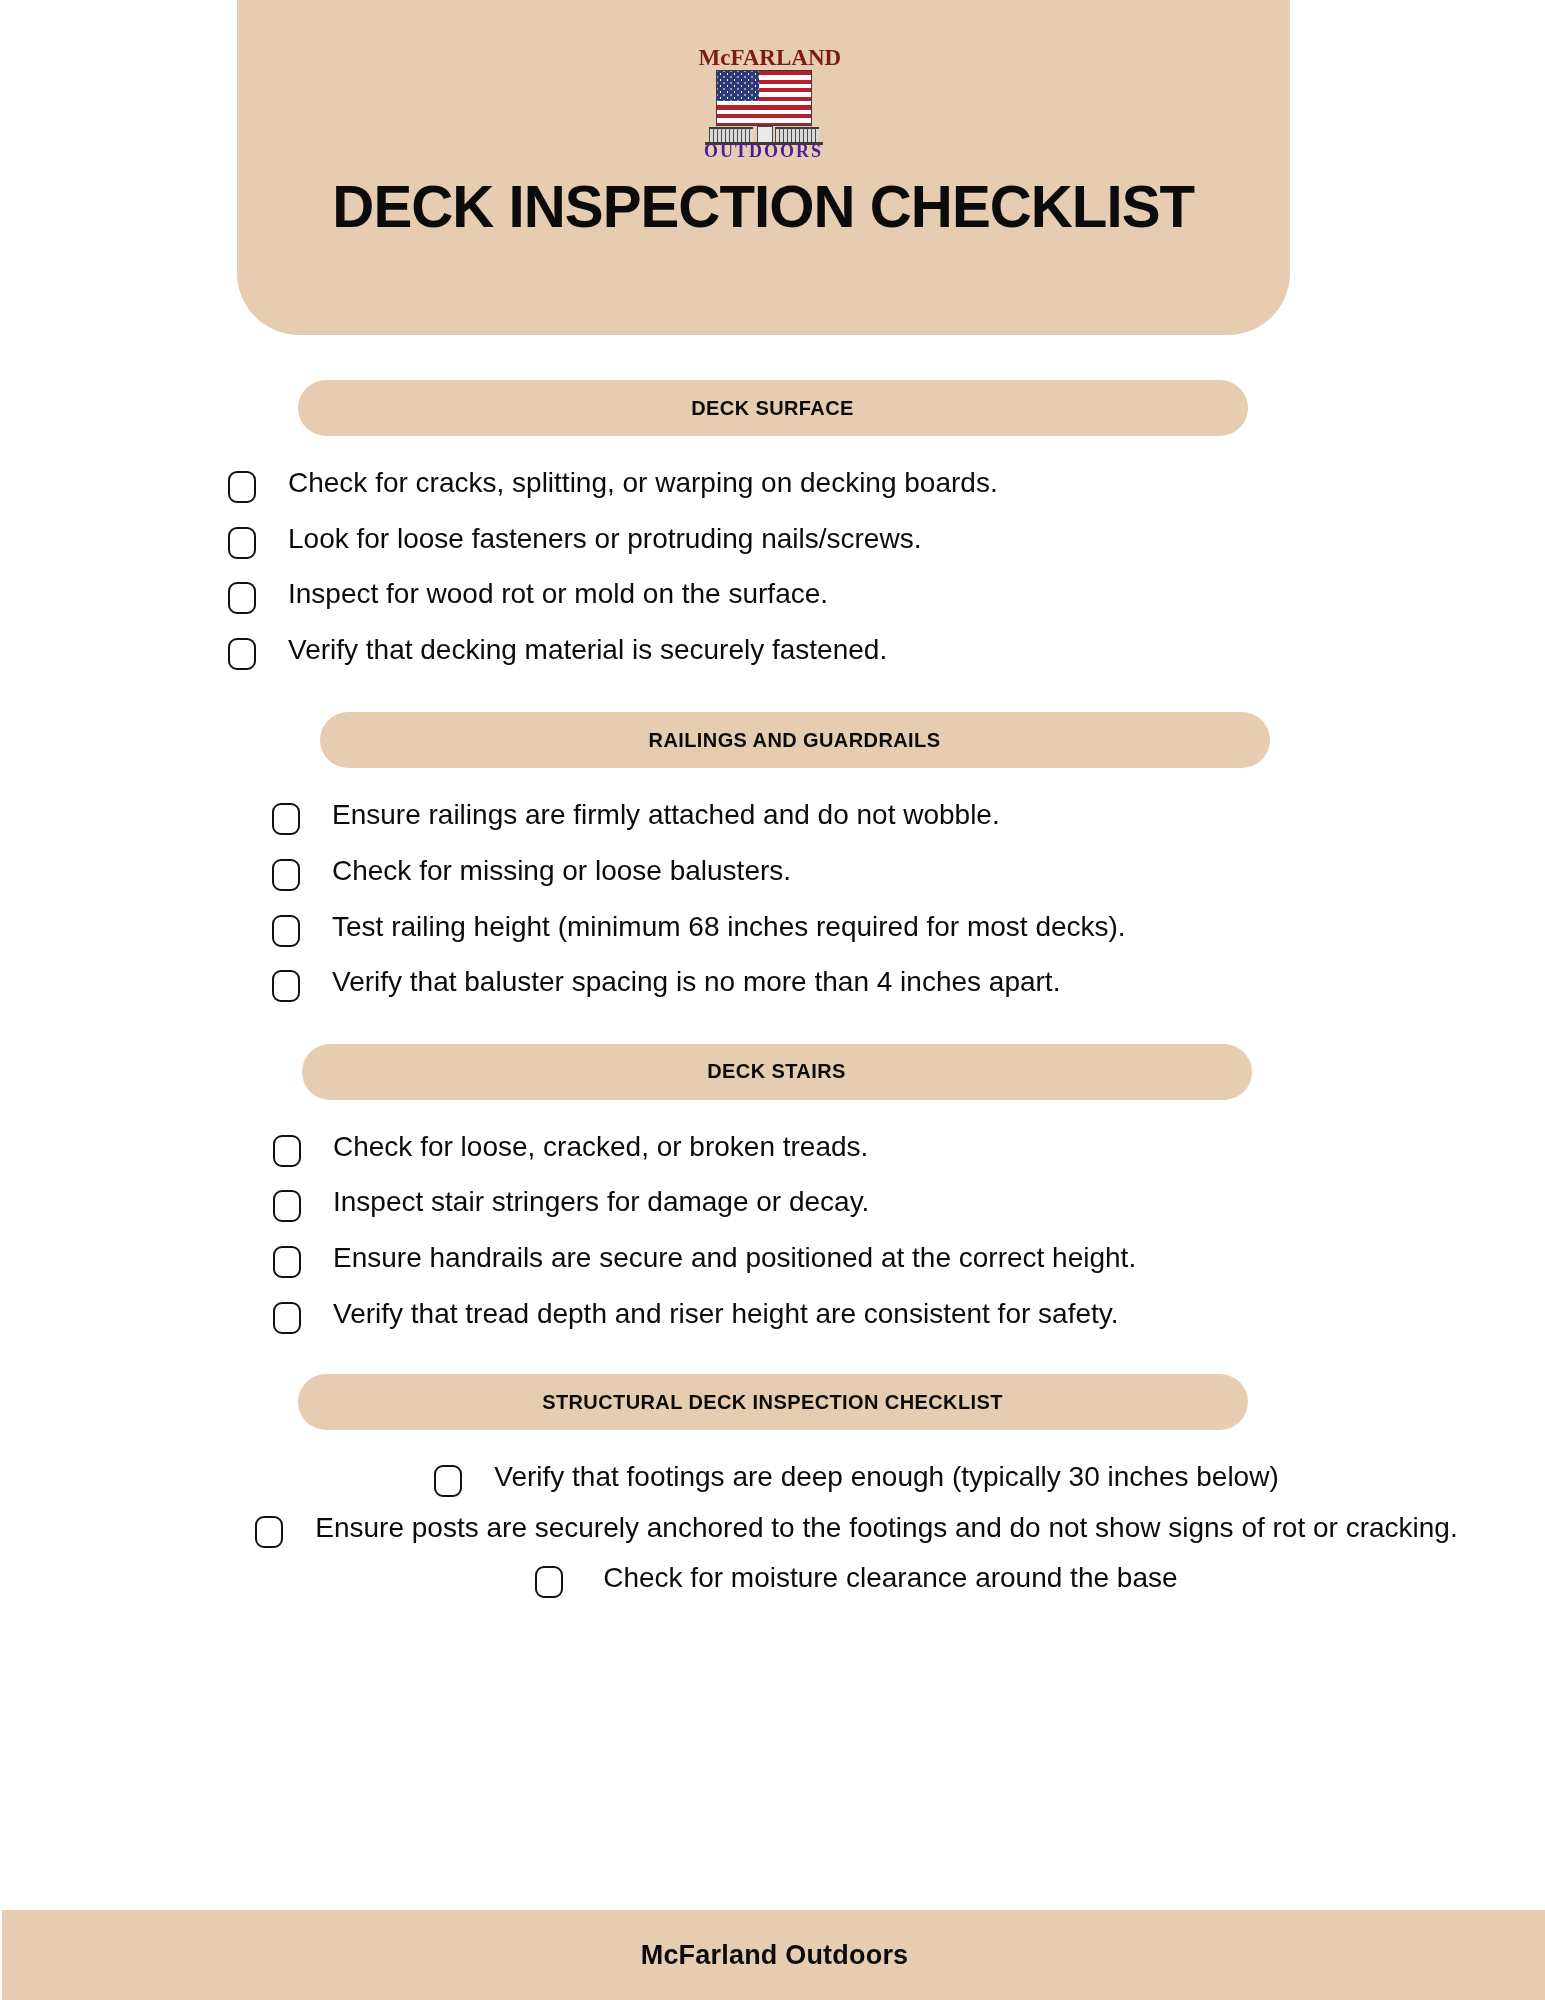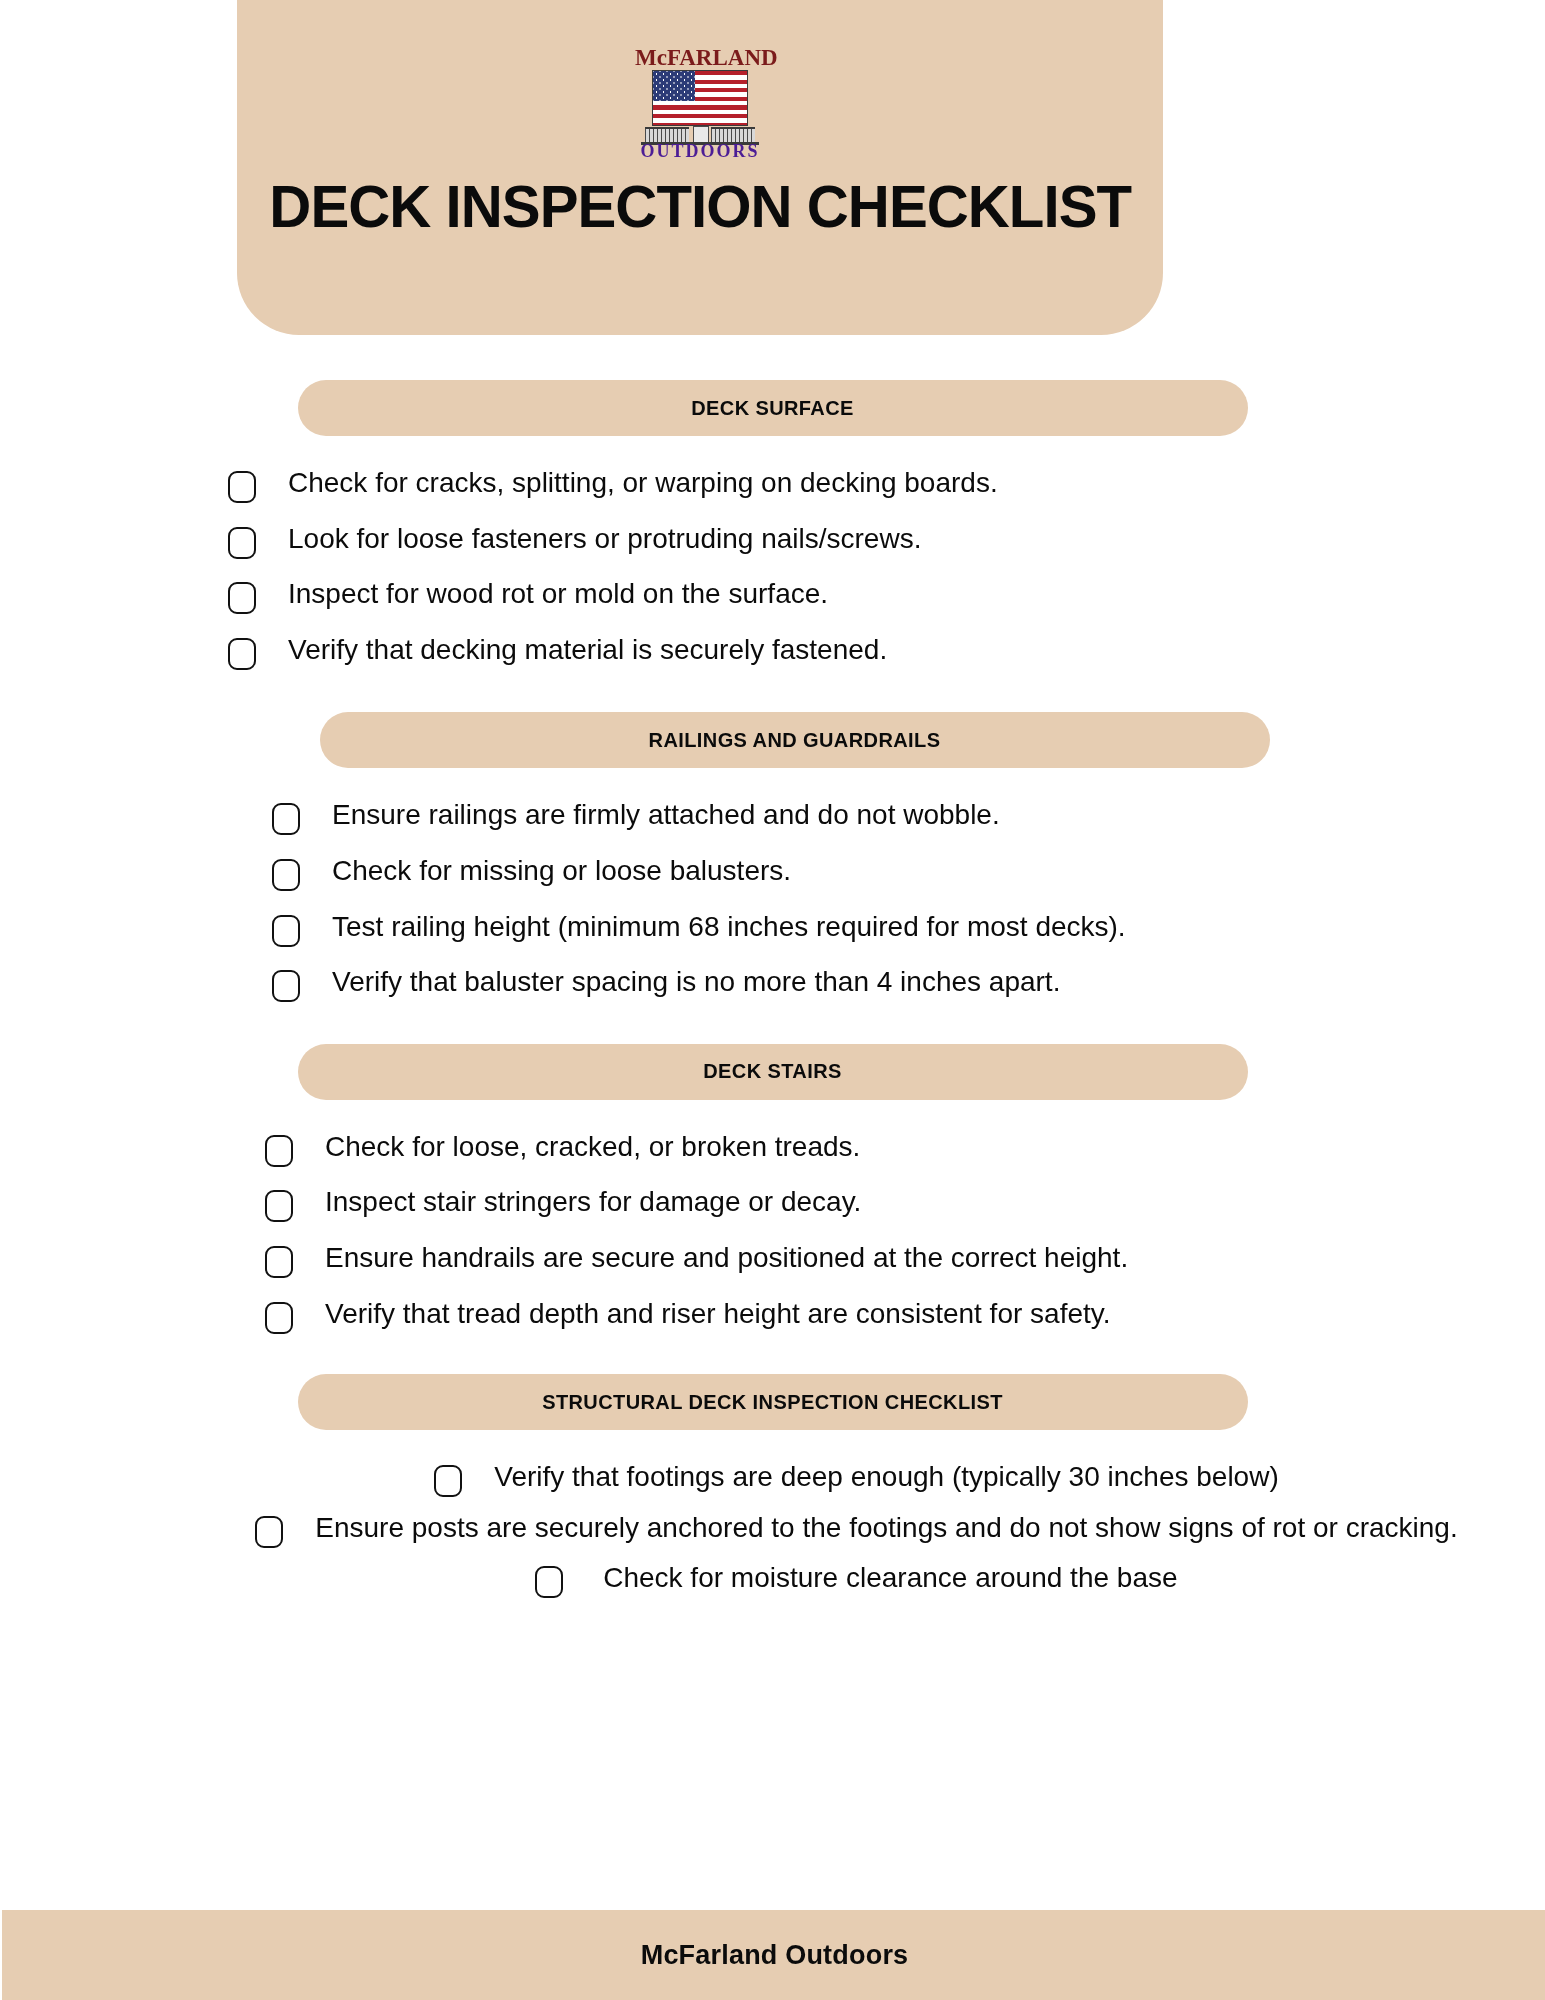--- a/index.html
+++ b/index.html
@@ -13,21 +13,21 @@
     font-family: "Liberation Sans", sans-serif;
     position: relative;
     overflow: hidden;
   }
 
   
   .header-block {
     position: absolute;
     left: 237px;
     top: 0;
-    width: 926px;
+    width: 1053px;
     height: 335px;
     background: #E6CDB2;
     border-bottom-left-radius: 62px;
     border-bottom-right-radius: 62px;
     box-sizing: border-box;
     display: flex;
     flex-direction: column;
     align-items: center;
   }
 
@@ -199,21 +199,21 @@
 
   
   .s-deck-surface   { margin-top: 45px; }
   .s-deck-surface .items { margin-top: 27px; }
   .s-deck-surface .item  { margin-bottom: 15px; }
 
   .s-railings { margin-top: 42px; padding-left: 44px; }
   .s-railings .items { margin-top: 27px; }
   .s-railings .item  { margin-bottom: 15px; }
 
-  .s-stairs { margin-top: 41px; }
+  .s-stairs { margin-top: 41px; padding-left: 8px; }
   .s-stairs .items { margin-top: 27px; }
   .s-stairs .item  { margin-bottom: 15px; margin-left: 37px; }
 
   .s-structural { margin-top: 40px; }
   .s-structural .items { margin-top: 27px; }
   .s-structural .item  { margin-bottom: 10px; justify-content: center; }
 
   
   .footer-bar {
     position: absolute;

